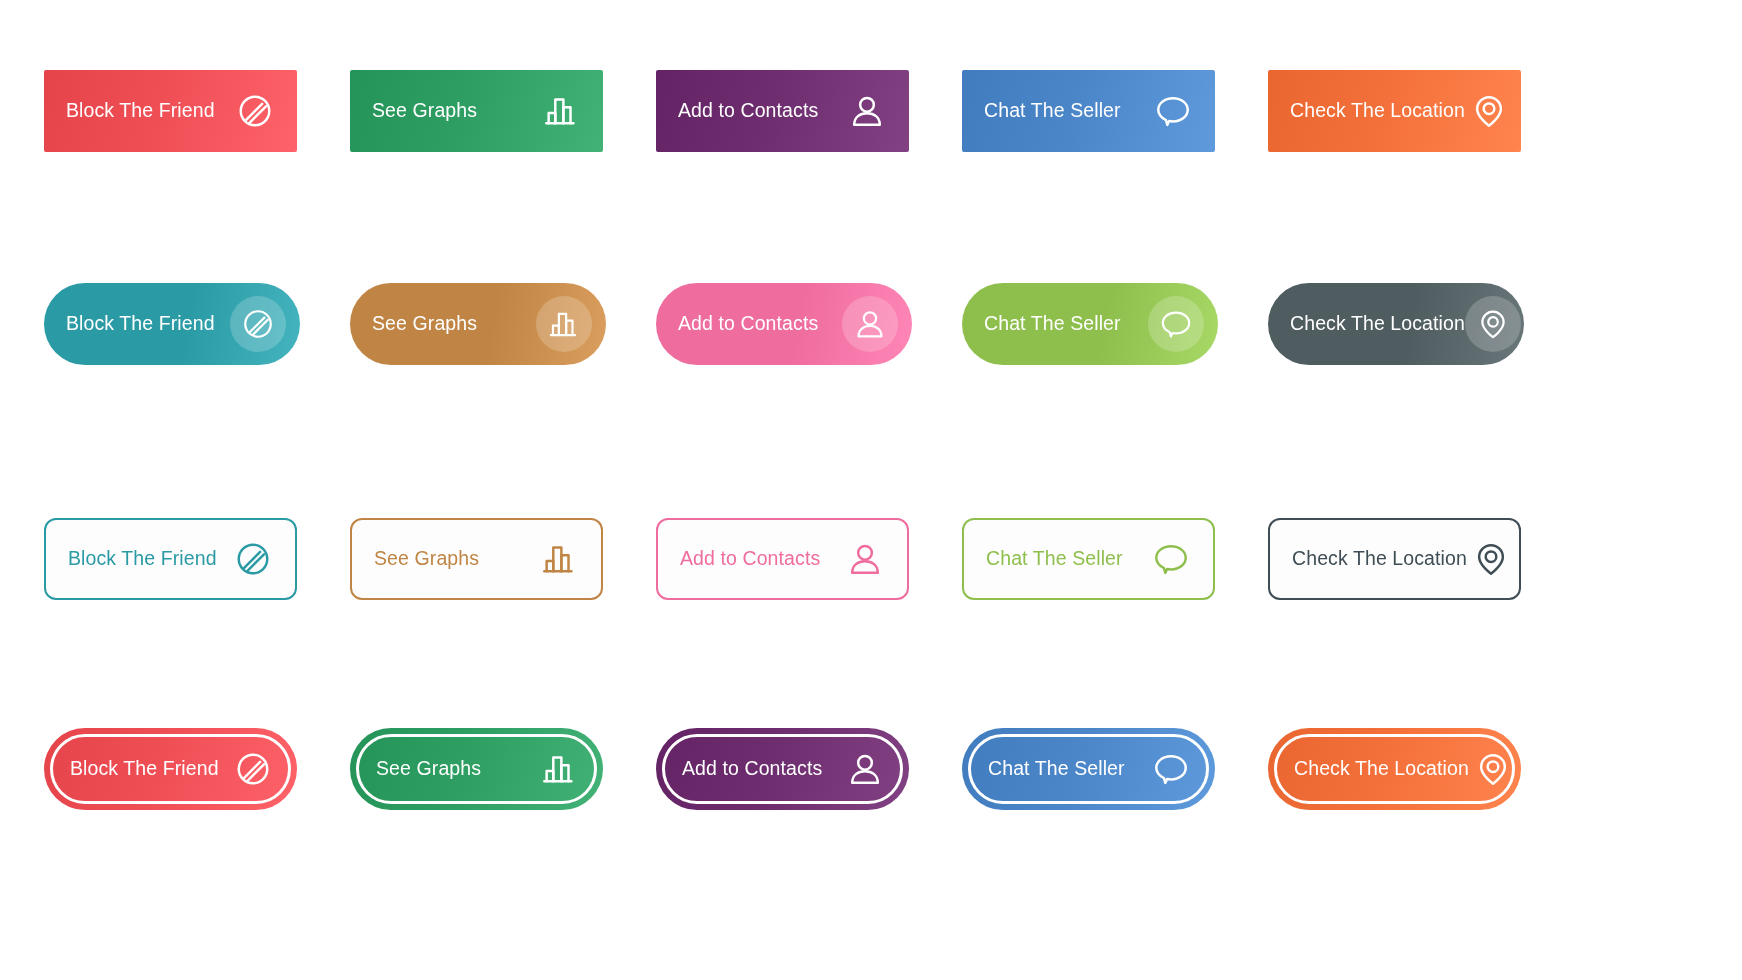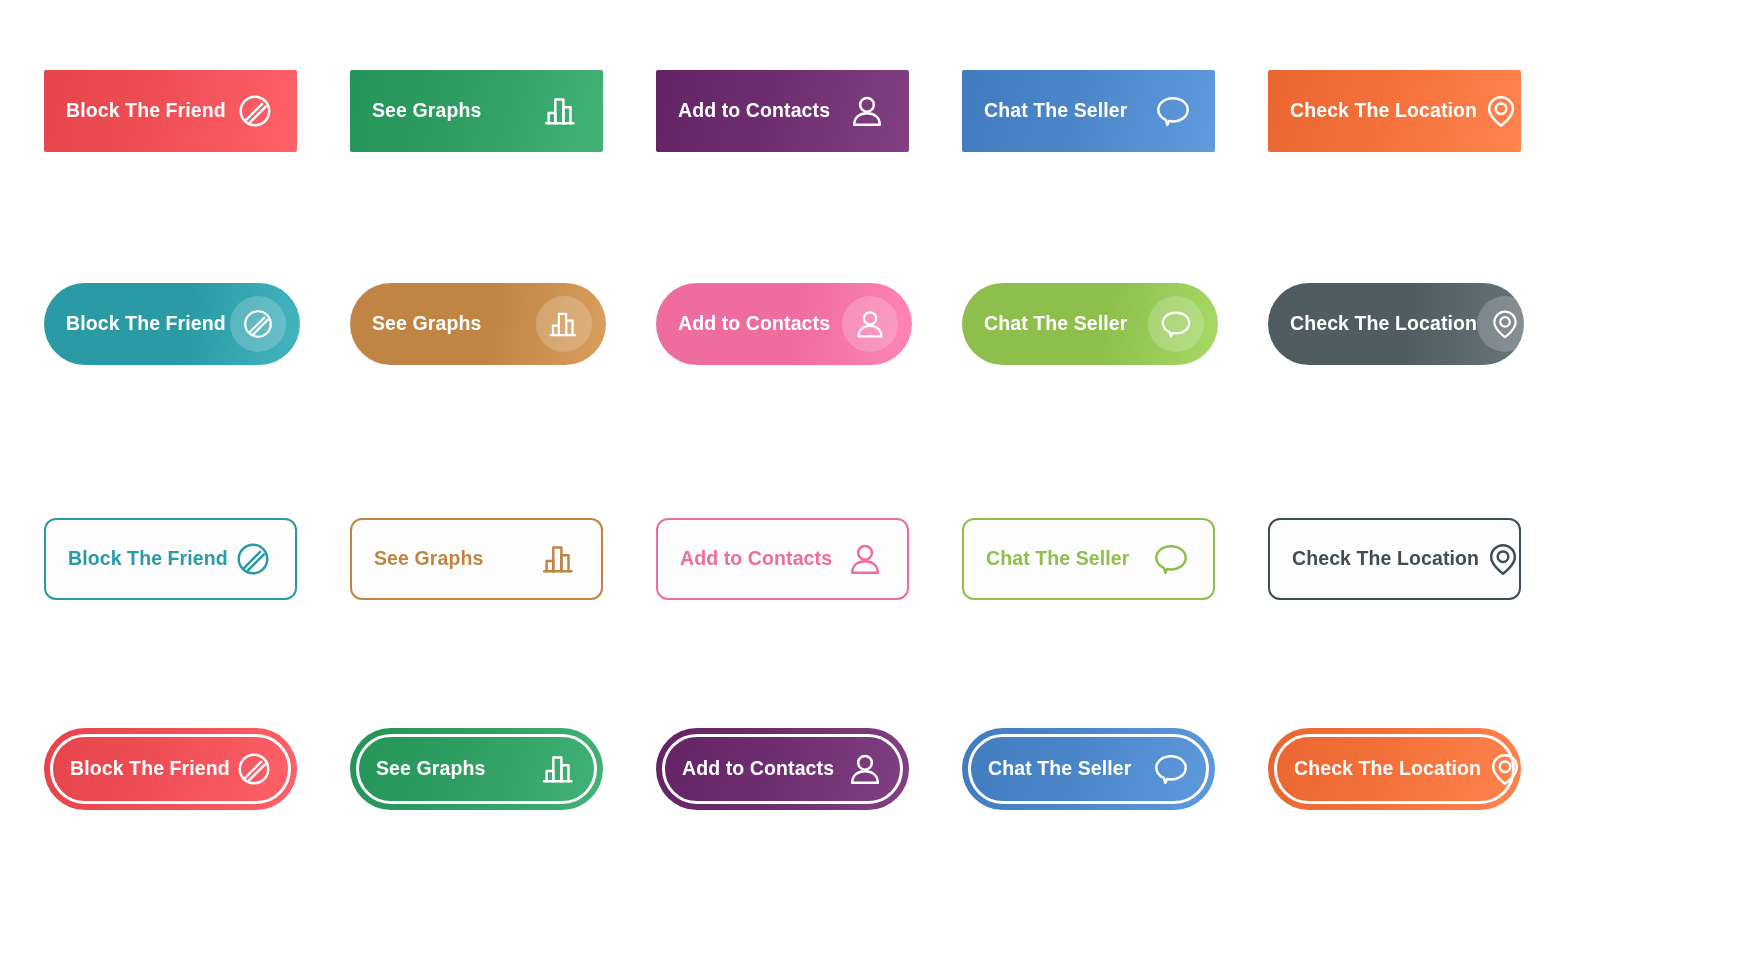--- a/index.html
+++ b/index.html
@@ -44,21 +44,21 @@
     justify-content: space-between;
     width: 253px;
     height: 82px;
     padding: 0 18px 0 22px;
     cursor: pointer;
     user-select: none;
   }
 
   .btn .label {
     font-size: 19.5px;
-    font-weight: bold;
+    font-weight: normal;
     letter-spacing: 0.1px;
     white-space: nowrap;
     line-height: 1;
   }
 
   .btn .icon-wrap {
     position: relative;
     width: 48px;
     height: 48px;
     display: flex;

